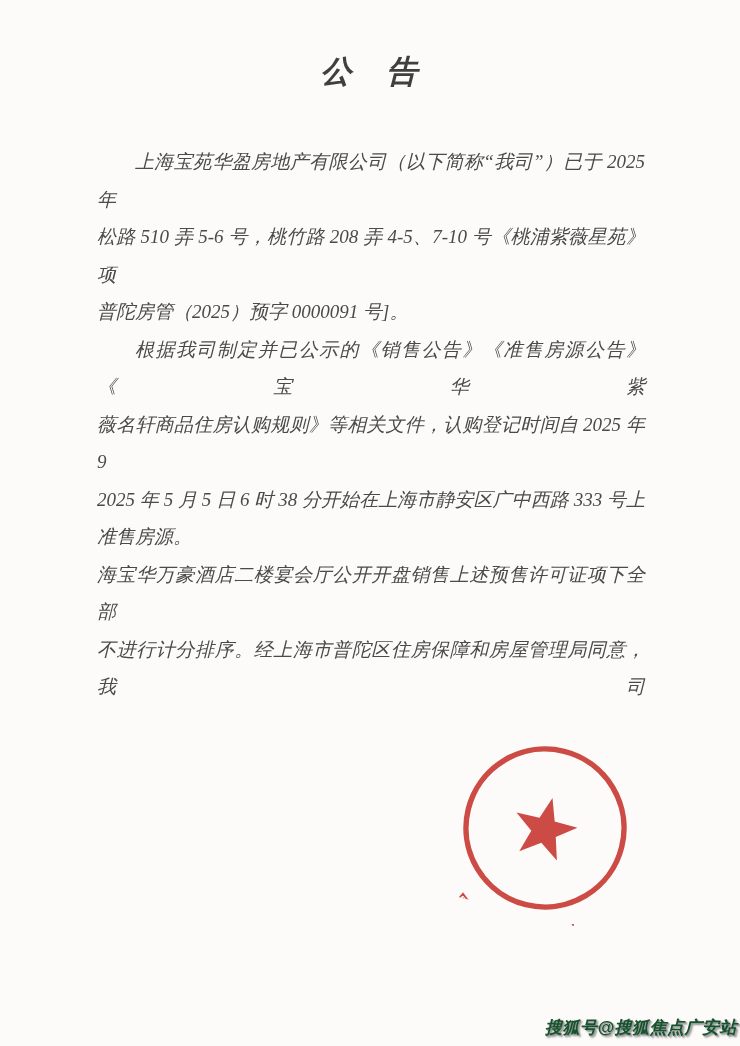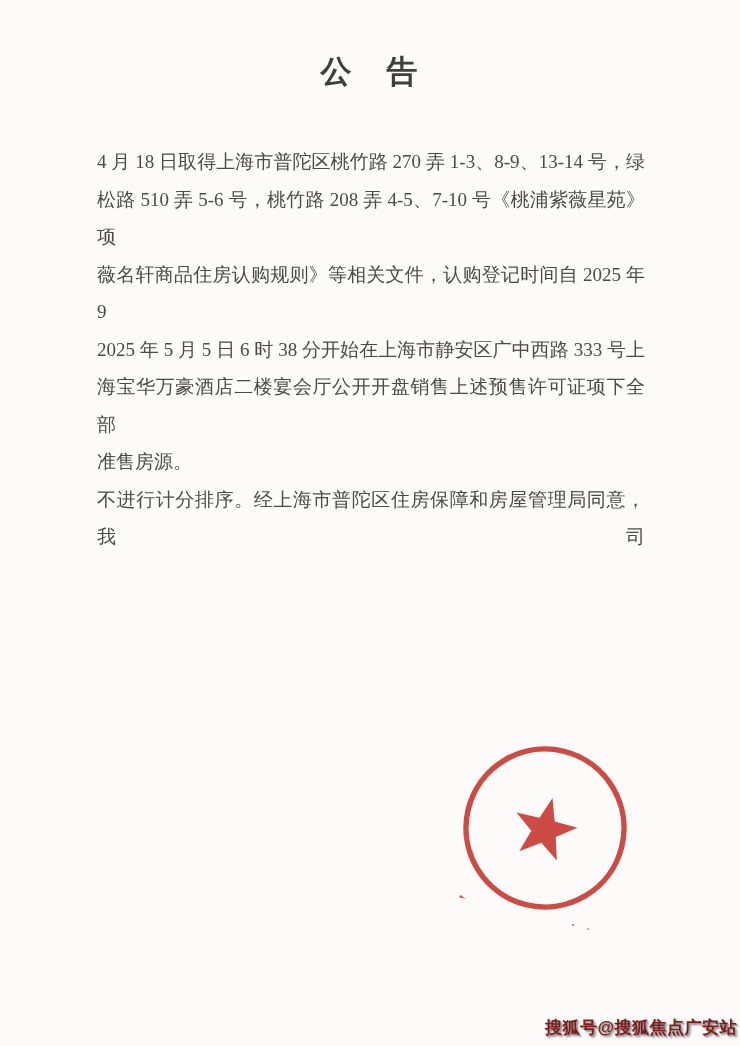--- a/index.html
+++ b/index.html
@@ -8,20 +8,21 @@
     font-family: "Liberation Serif", "DejaVu Serif", serif;
   }
   .page {
     position: relative;
     width: 740px;
     height: 1046px;
     margin: 0 auto;
     background: #fcfbf9;
     overflow: hidden;
     color: #474745;
+    font-style: italic;
   }
   .title {
     margin: 0;
     padding-top: 56px;
     font-size: 31px;
     line-height: 32px;
     font-weight: 600;
     text-align: center;
     letter-spacing: 2px;
     color: #3f3f3d;
@@ -55,38 +56,40 @@
     font-family: "Liberation Serif", "DejaVu Serif", serif;
   }
   .watermark {
     position: absolute;
     right: 3px;
     bottom: 7px;
     font-size: 17px;
     font-weight: 700;
     letter-spacing: 0.5px;
     font-family: "Liberation Sans", "DejaVu Sans", sans-serif;
-    color: #7f1d1d;
+    color: #14532d;
     text-shadow: 1px 1px 0 #9a9a9a, 2px 2px 2px #8a8a8a;
   }
 </style>
 </head>
 <body>
 
 <div class="page">
 
   <h1 class="title">公　告</h1>
 
   <div class="doc-body" id="doc-body">
-      <div class="line full">4 月 18 日取得上海市普陀区桃竹路 270 弄 1-3、8-9、13-14 号，绿</div>
+      <div class="line indent full">上海宝苑华盈房地产有限公司（以下简称“我司”）已于 2025 年</div>
       <div class="line full">松路 510 弄 5-6 号，桃竹路 208 弄 4-5、7-10 号《桃浦紫薇星苑》项</div>
+      <div class="line">普陀房管（2025）预字 0000091 号]。</div>
+      <div class="line indent full">根据我司制定并已公示的《销售公告》《准售房源公告》《宝华紫</div>
       <div class="line full">薇名轩商品住房认购规则》等相关文件，认购登记时间自 2025 年 9</div>
       <div class="line full">2025 年 5 月 5 日 6 时 38 分开始在上海市静安区广中西路 333 号上</div>
+      <div class="line">准售房源。</div>
       <div class="line full">海宝华万豪酒店二楼宴会厅公开开盘销售上述预售许可证项下全部</div>
-      <div class="line">准售房源。</div>
       <div class="line full">不进行计分排序。经上海市普陀区住房保障和房屋管理局同意，我司</div>
     </div>
 
   <div class="stamp">
     <svg viewBox="0 0 176 176" xmlns="http://www.w3.org/2000/svg">
       <defs>
         <path id="stampArc" d="M 88,149 A 61,61 0 1 1 87.9,149" fill="none"></path>
       </defs>
       <circle cx="88" cy="88" r="79" fill="none" stroke="#c9342c" stroke-width="5.5"></circle>
       <polygon fill="#c9342c" points="88,57 95.8,79.3 119.4,79.8 100.6,94.1 107.4,116.7 88,103.2 68.6,116.7 75.4,94.1 56.6,79.8 80.2,79.3"></polygon>

